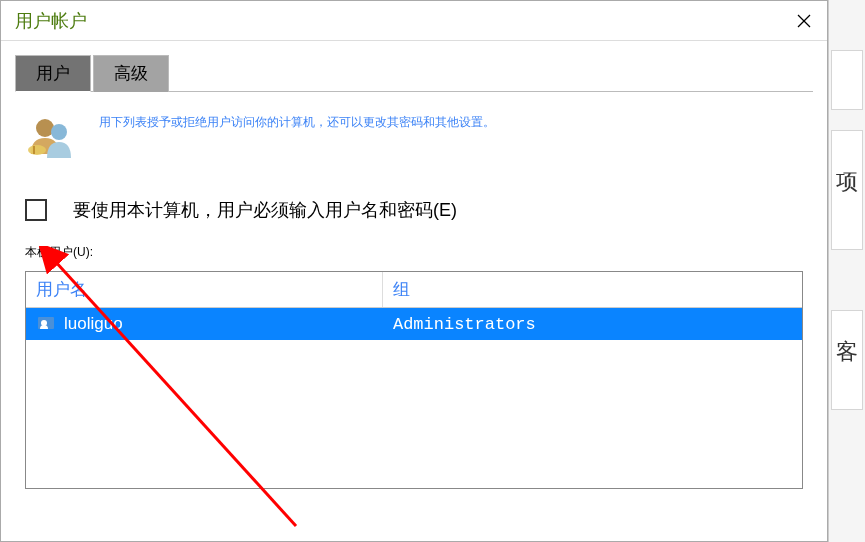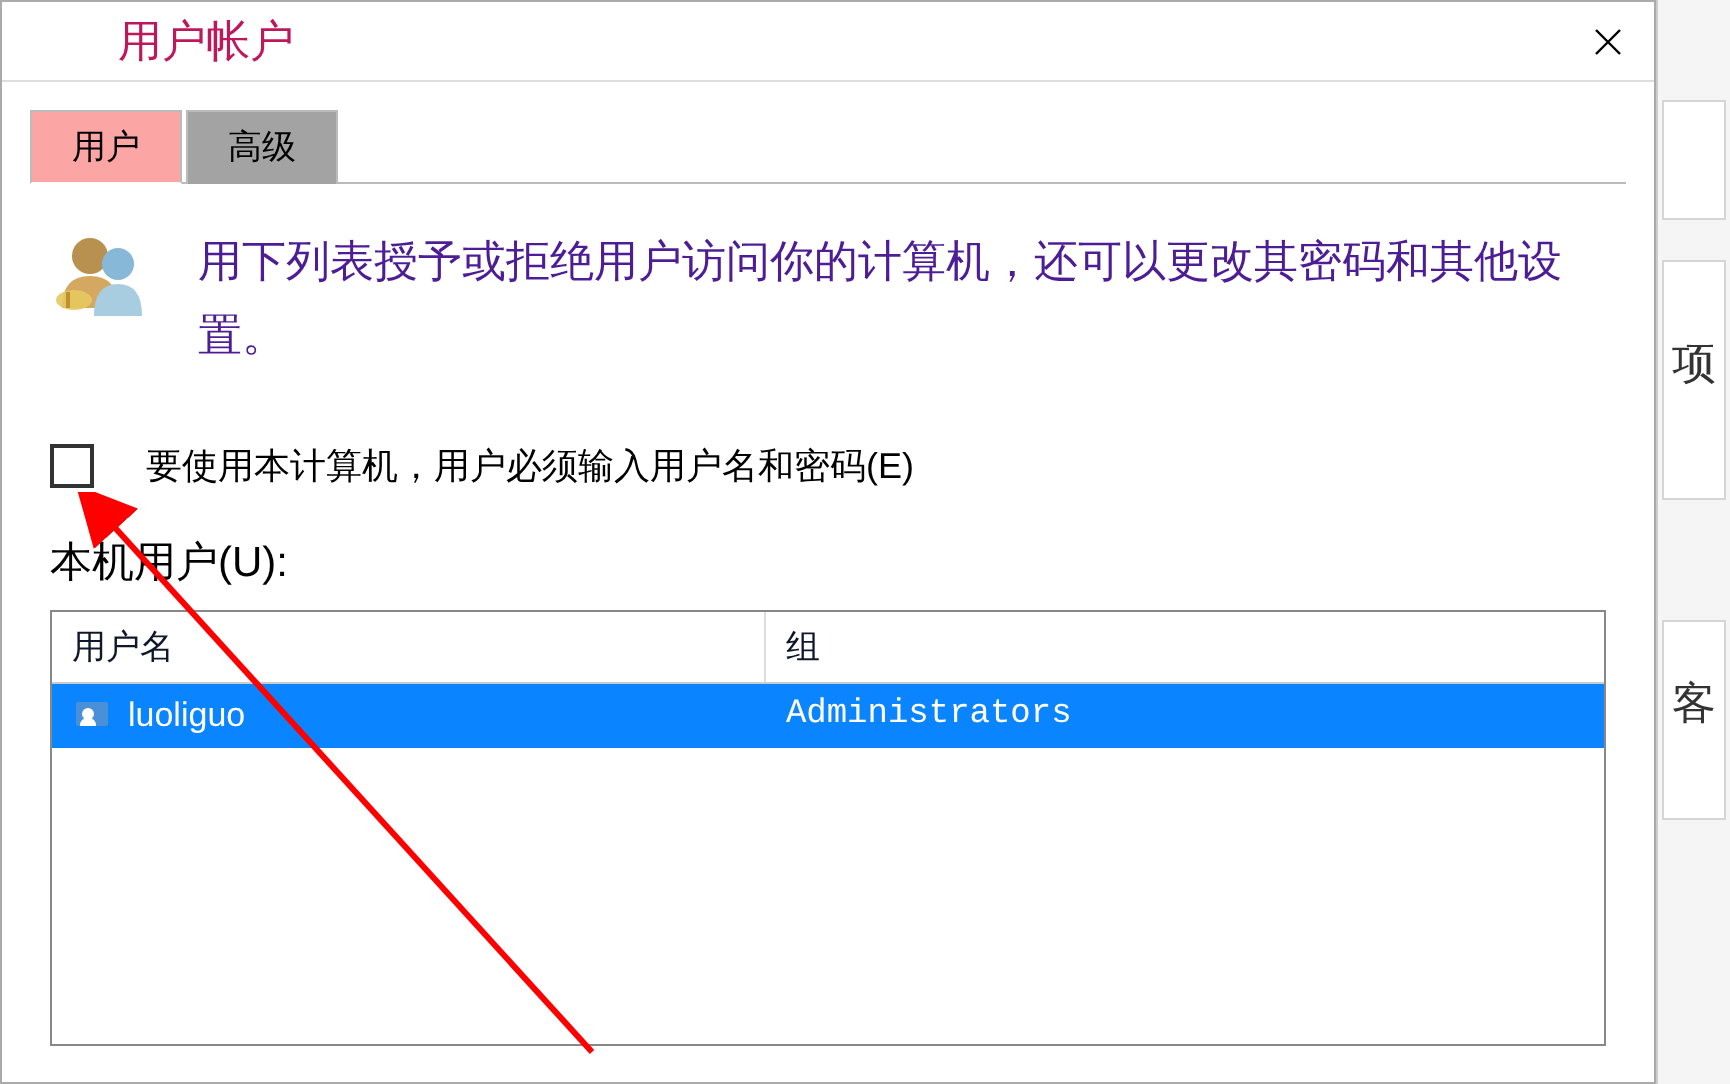--- a/index.html
+++ b/index.html
@@ -25,23 +25,22 @@
     }
     .titlebar {
       display: flex;
       align-items: center;
       justify-content: space-between;
       height: 40px;
       padding: 0 0 0 14px;
       border-bottom: 1px solid #ddd;
     }
     .titlebar-title {
-      font-size: 22px;
-      color: #be185d;
-      margin-left: 44px;
+      font-size: 18px;
+      color: #4d7c0f;
     }
     .close-btn {
       width: 46px;
       height: 40px;
       display: flex;
       align-items: center;
       justify-content: center;
       cursor: pointer;
     }
     .close-btn svg {
@@ -57,41 +56,41 @@
       padding: 6px 20px;
       font-size: 17px;
       border: 1px solid #bbb;
       border-bottom: none;
       background: #a3a3a3;
       margin-right: 2px;
       margin-bottom: -1px;
       cursor: pointer;
     }
     .tab.active {
-      background: #fca5a5;
+      background: #737373;
       border-bottom: 1px solid #fff;
     }
     .content {
       padding: 20px 24px;
     }
     .info-row {
       display: flex;
       align-items: flex-start;
       gap: 22px;
       margin-bottom: 34px;
     }
     .users-icon {
       flex-shrink: 0;
       width: 52px;
       height: 52px;
     }
     .info-text {
-      font-size: 22px;
+      font-size: 12px;
       line-height: 1.7;
-      color: #4c1d95;
+      color: #3b82f6;
     }
     .checkbox-row {
       display: flex;
       align-items: center;
       gap: 26px;
       margin-bottom: 10px;
     }
     .checkbox {
       width: 22px;
       height: 22px;
@@ -99,37 +98,37 @@
       background: #fff;
       cursor: pointer;
       flex-shrink: 0;
     }
     .checkbox-label {
       font-size: 18px;
       color: #000;
       cursor: pointer;
     }
     .list-label {
-      font-size: 21px;
+      font-size: 12px;
       margin: 22px 0 10px 0;
       color: #000;
     }
     .user-table {
       border: 1px solid #888;
       width: 100%;
     }
     .table-header {
       display: flex;
       border-bottom: 1px solid #ccc;
       background: #fff;
     }
     .th {
       padding: 6px 10px;
       font-size: 17px;
-      color: #0f172a;
+      color: #3b82f6;
     }
     .th-name {
       width: 46%;
       border-right: 1px solid #ddd;
     }
     .th-group {
       width: 54%;
     }
     .table-body {
       min-height: 180px;

